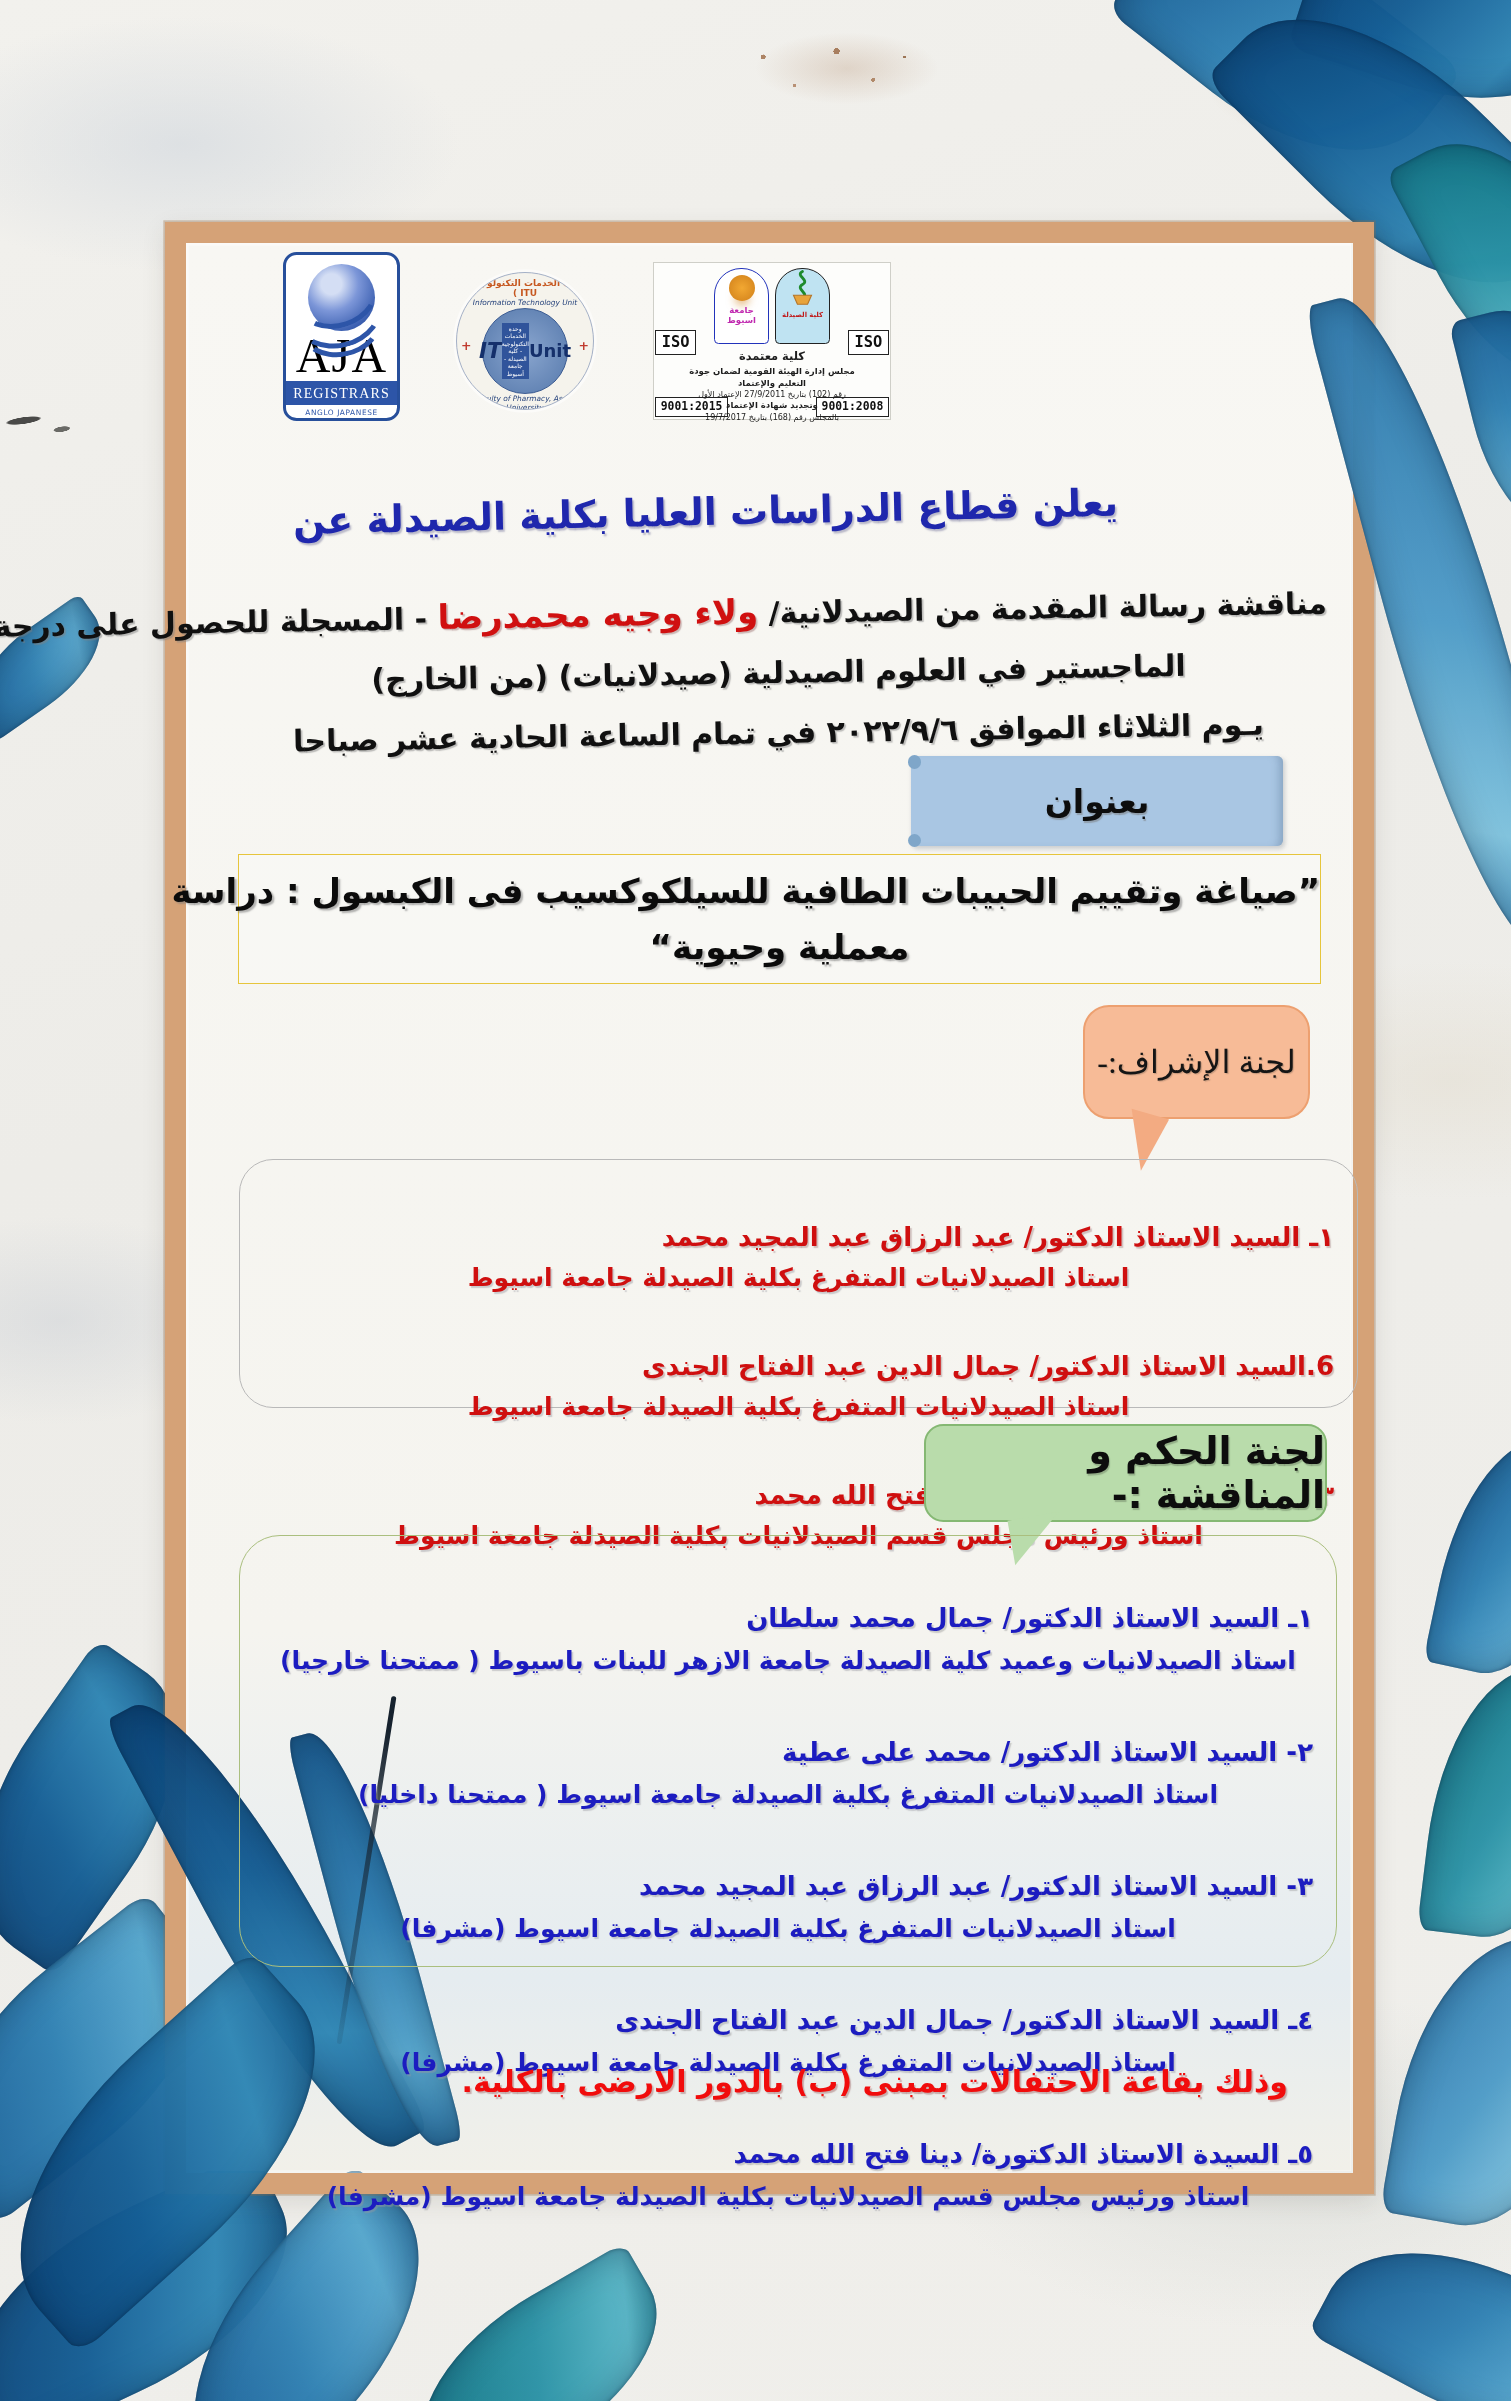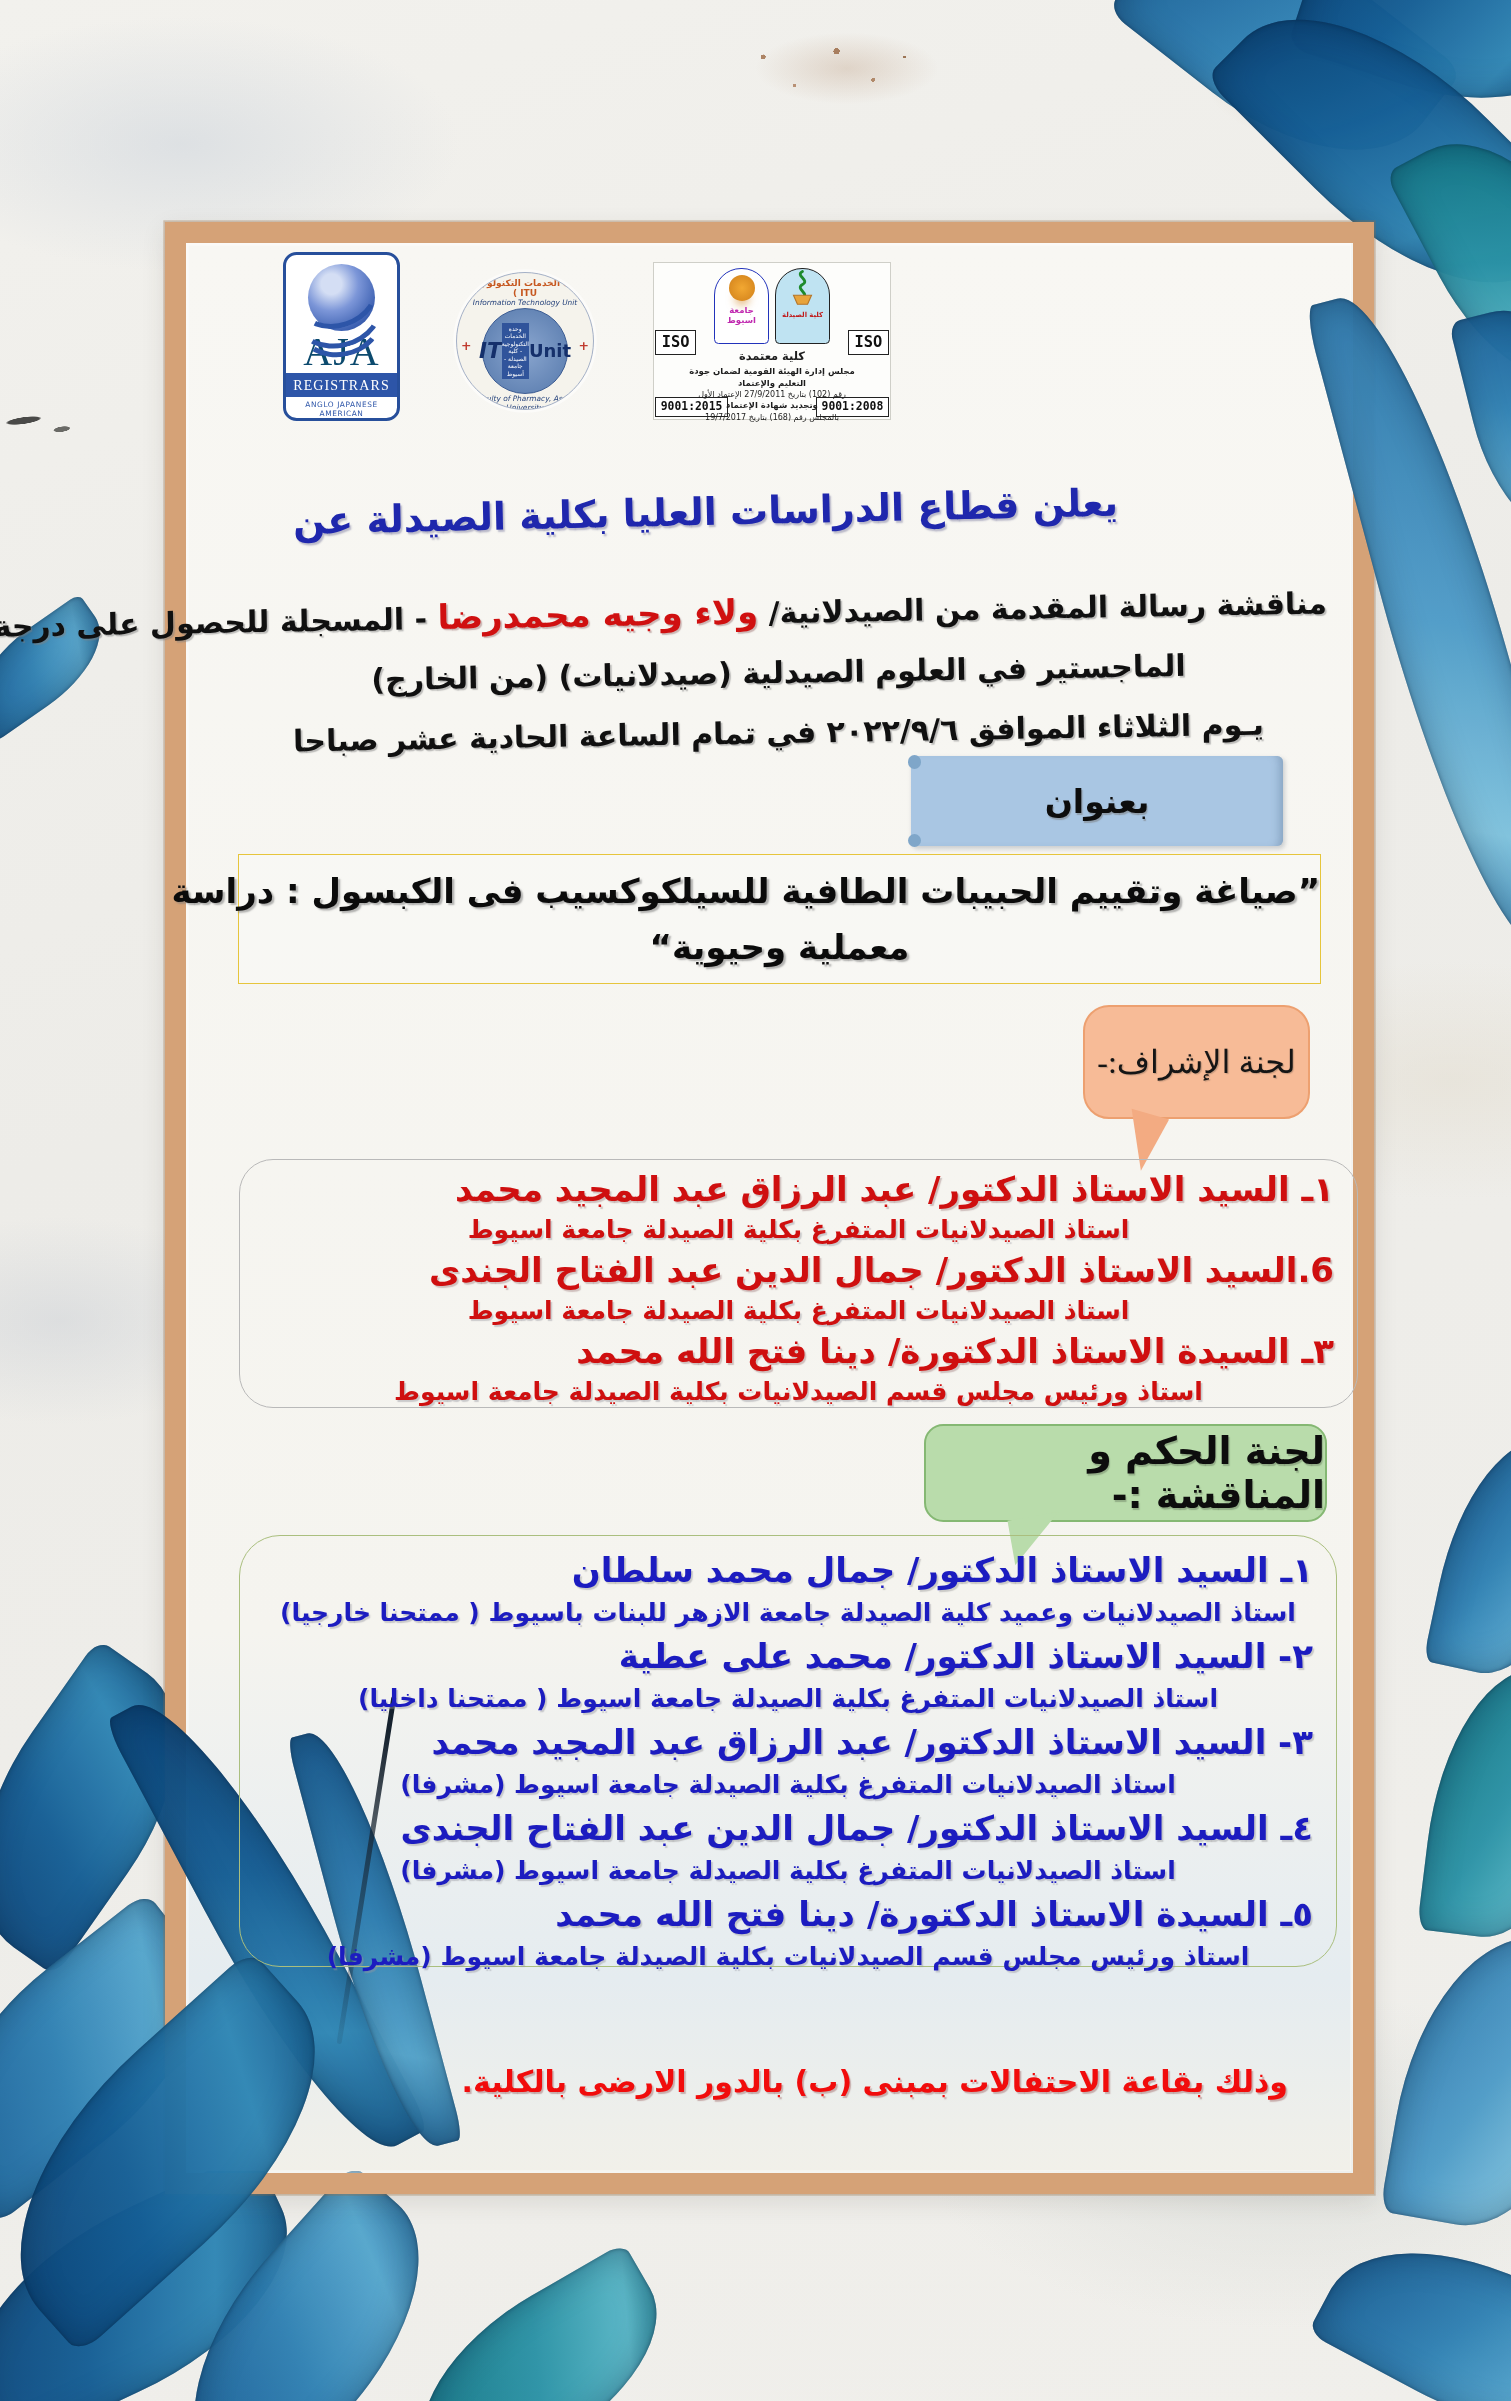--- a/index.html
+++ b/index.html
@@ -111,44 +111,44 @@
   .greenb::after { content:""; position:absolute; bottom:-41px; left:85px; width:0; height:0;
     border-style:solid; border-width:45px 52px 0 0;
     border-color:#b9dcab transparent transparent transparent; transform:rotate(-10deg); }
 
   
   .listbox { padding:9px 23px 4.5px; }
   .sup { left:239px; top:1159px; width:1119px; height:249px;
     border:1.7px solid #b9b9b9; border-radius:34px; color:#cf0f0f; }
   .exa { left:239px; top:1535px; width:1098px; height:432px;
     border:1.7px solid #aabf7e; border-radius:41px; color:#1c1cc0; padding-top:12.5px; }
-  .m-name { font-size:34px; font-weight:bold; text-align:right; line-height:40px;
-    white-space:nowrap; text-shadow:1.7px 1.7px 1.1px rgba(150,150,150,.45); }
+  .m-name { font-size:26px; font-weight:bold; text-align:right; line-height:40px;
+    white-space:nowrap; text-shadow:1.7px 1.7px 1.1px rgba(150,150,150,.45);margin-top:48px; }
   .sup .m-name { text-shadow:1.7px 1.7px 1.1px rgba(170,140,140,.5); }
   .m-title { font-size:25px; font-weight:bold; text-align:center; line-height:41px;
     white-space:nowrap; text-shadow:1.7px 1.7px 1.1px rgba(150,150,160,.45); }
   .exa .m-name { line-height:42px; } .exa .m-title { line-height:44px; }
 
   
   .venue { left:239px; top:2064px; width:1049px; text-align:right; font-size:30px;
     font-weight:bold; color:#f10c0c; text-shadow:1.7px 1.7px 1.1px rgba(170,120,120,.55); }
 
   
   .aja { left:283px; top:252px; width:117px; height:169px; background:#fff;
     border:3.4px solid #274f9b; border-radius:13.6px; overflow:hidden; text-align:center; }
   .aja-globe { position:relative; width:67px; height:67px; margin:9px auto 0;
     border-radius:50%;
     background:radial-gradient(circle at 35% 30%, #d4def4 0 16%, #7c96d8 42%, #3b5fb0 76%, #2a4a9a); }
   .aja-arc { position:absolute; border:5.1px solid transparent; border-radius:50%;
     border-bottom-color:#2d55a8; }
   .arc1 { width:85px; height:68px; left:-13.6px; top:-4.5px; transform:rotate(-18deg); }
   .arc2 { width:91px; height:74px; left:-16px; top:10.2px; transform:rotate(-14deg); }
   .arc3 { width:85px; height:68px; left:-11.4px; top:25px; transform:rotate(-10deg); }
-  .aja-txt { font-family:"Liberation Serif", serif; font-size:40px; line-height:1.05;
-    color:#0c4a6e; letter-spacing:1.1px; }
+  .aja-txt { font-family:"Liberation Serif", serif; font-size:48px; line-height:1.05;
+    color:#000000; letter-spacing:1.1px; }
   .aja-band { background:#2d55a8; color:#fff; font-family:"Liberation Serif", serif;
     font-size:14px; letter-spacing:1.1px; padding:4.5px 0 3.4px; }
   .aja-sub { color:#2d55a8; font-size:7.4px; letter-spacing:0.6px; padding:2.8px 0 3.4px; }
 
   .itu { left:456px; top:272px; width:138px; height:138px; border-radius:50%;
     background:#f5f3ec; border:1.1px solid #a4b0c6; text-align:center;
     box-shadow:0 0 0 2.8px rgba(255,255,255,.5); overflow:hidden; }
   .itu-ar { font-size:9px; font-weight:bold; color:#c6571f; padding-top:5.1px; direction:rtl; }
   .itu-ring { font-size:7.4px; font-style:italic; color:#27447c; }
   .itu-core { width:86px; height:86px; margin:1.1px auto 0; border-radius:50%;

